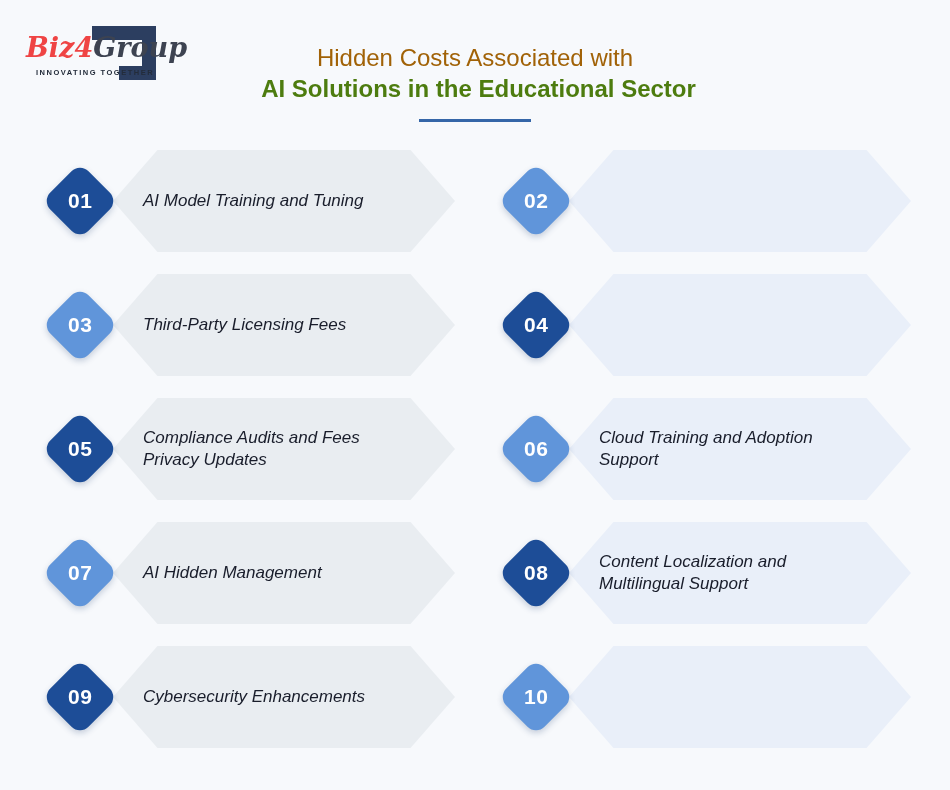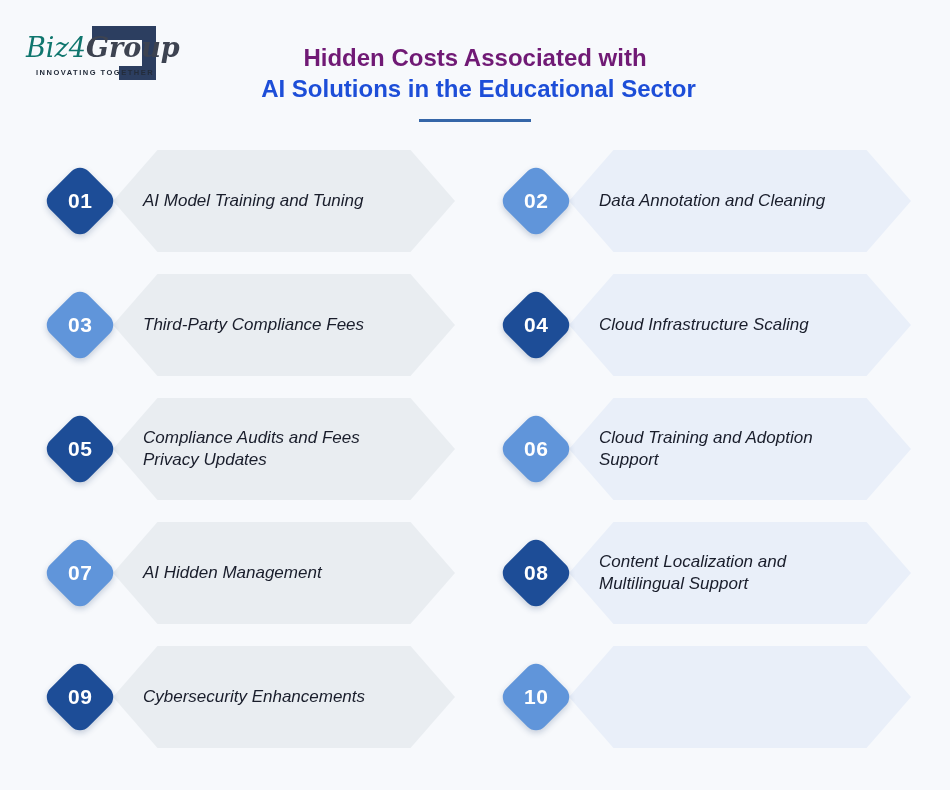--- a/index.html
+++ b/index.html
@@ -20,40 +20,40 @@
   .logo-frame-top    { position: absolute; left: 72px; top: 8px;  width: 64px; height: 14px; background: #2c3e60; }
   .logo-frame-right  { position: absolute; left: 122px; top: 8px; width: 14px; height: 54px; background: #2c3e60; }
   .logo-frame-bottom { position: absolute; left: 99px; top: 48px; width: 37px; height: 14px; background: #2c3e60; }
   .logo-text {
     position: absolute; left: 6px; top: 14px;
     font-family: "DejaVu Serif", serif;
     font-style: italic;
     font-size: 27px;
     white-space: nowrap;
   }
-  .logo-text .blue { color: #0f766e; }
+  .logo-text .blue { color: #ef4444; font-weight: bold; }
   .logo-text .dark { color: #3d4351; font-weight: bold; }
   .logo-tagline {
     position: absolute; left: 10px; top: 50px;
     font-size: 7.5px; font-weight: bold;
     letter-spacing: 1.5px;
     color: #232c3a;
     white-space: nowrap;
     padding-left: 6px;
   }
 
   
   .header-title {
     position: absolute;
     top: 42px; left: 0; right: 0;
     text-align: center;
     line-height: 31px;
   }
-  .title-line1 { font-size: 24px; font-weight: 700; color: #701a75; }
-  .title-line2 { font-size: 24px; font-weight: 700; color: #1d4ed8; margin-left: 7px; }
+  .title-line1 { font-size: 24px; font-weight: 400; color: #a16207; }
+  .title-line2 { font-size: 24px; font-weight: 700; color: #4d7c0f; margin-left: 7px; }
   .title-underline {
     width: 112px; height: 3px;
     background: #3566a8;
     margin: 15px auto 0 auto;
   }
 
   
   .items-grid {
     position: absolute;
     top: 150px; left: 42px; right: 39px;
@@ -128,37 +128,35 @@
       <span class="num">01</span>
     </div>
     <div class="label">AI Model Training and Tuning</div>
   </div>
 
   <div class="item tone-light col-right">
     <div class="hex"></div>
     <div class="diamond">
       <span class="num">02</span>
     </div>
-    <div class="label">Data Annotation and Cleaning</div>
   </div>
 
   <div class="item tone-light col-left">
     <div class="hex"></div>
     <div class="diamond">
       <span class="num">03</span>
     </div>
-    <div class="label">Third-Party Compliance Fees</div>
+    <div class="label">Third-Party Licensing Fees</div>
   </div>
 
   <div class="item tone-dark col-right">
     <div class="hex"></div>
     <div class="diamond">
       <span class="num">04</span>
     </div>
-    <div class="label">Cloud Infrastructure Scaling</div>
   </div>
 
   <div class="item tone-dark col-left">
     <div class="hex"></div>
     <div class="diamond">
       <span class="num">05</span>
     </div>
     <div class="label">Compliance Audits and Fees Privacy Updates</div>
   </div>
 

